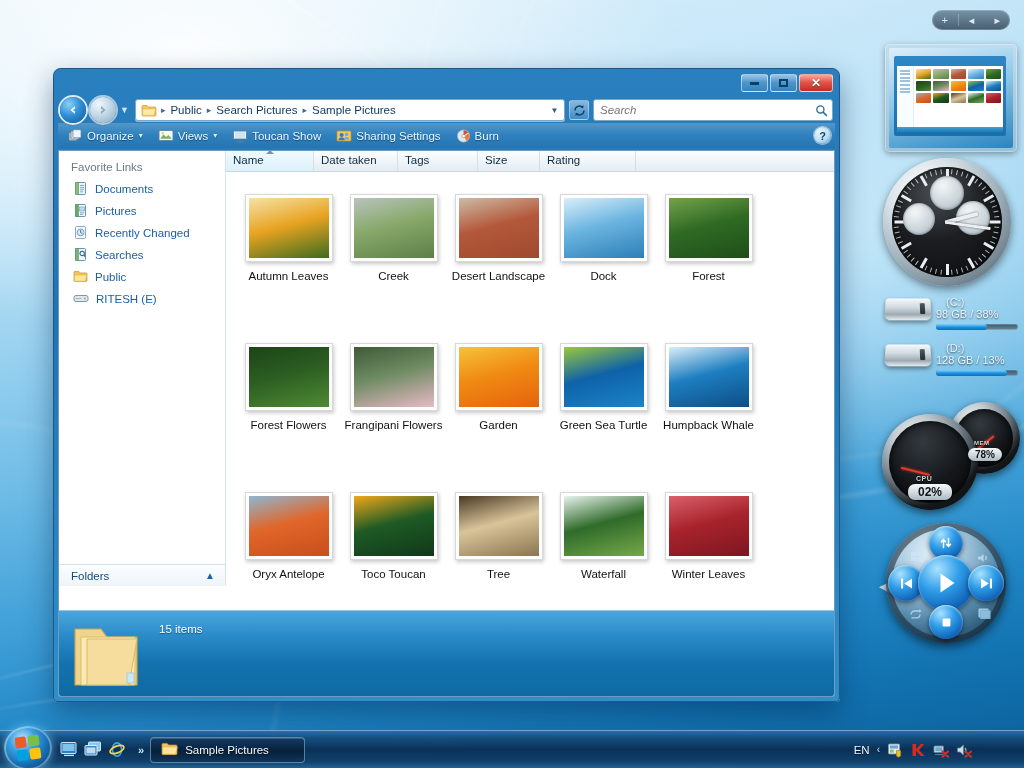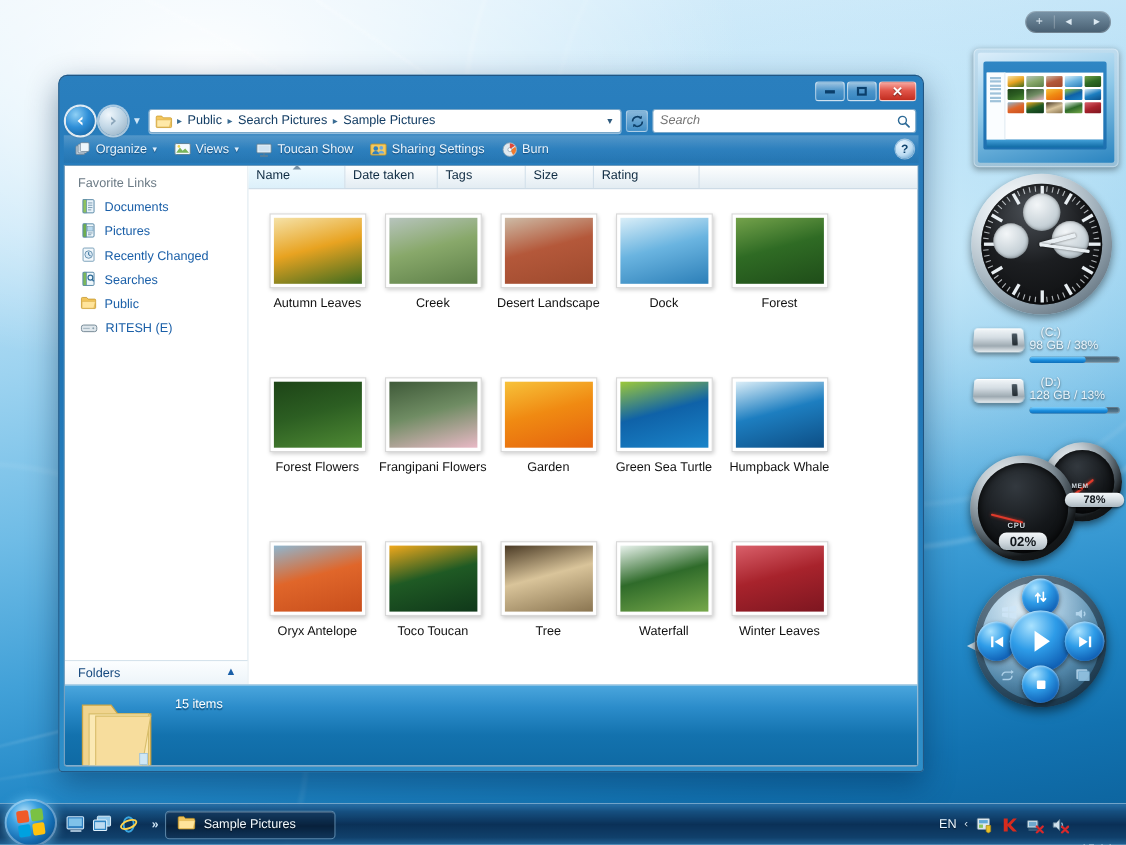--- a/index.html
+++ b/index.html
@@ -181,23 +181,24 @@
     background:#fff; padding:3px; border:1px solid #d8d8d8;
     box-shadow:1px 2px 4px rgba(0,0,0,.22);
   }
   .thumb { width:80px; height:60px; display:block; }
   .tile-label {
     margin-top:8px; font-size:11.5px; color:#111; text-align:center; white-space:nowrap;
   }
 
   
   #statusbar {
-    height:74px; flex:none; position:relative; overflow:hidden;
+    height:86px; flex:none; position:relative; overflow:hidden;
     background: linear-gradient(180deg,#4ba6dd 0%, #2b8cca 28%, #1372ae 62%, #0f6aa4 100%);
     border-top:1px solid #9dc6e0;
+    margin-top:24px;
   }
   .status-folder { position:absolute; left:8px; top:4px; }
   .status-count {
     position:absolute; left:100px; top:12px; color:#fff; font-size:11.5px;
     text-shadow:0 1px 1px rgba(0,40,70,.6);
   }
 
   
   #vsidebar { position:absolute; right:0; top:0; width:144px; height:730px; }
   .gadget { position:absolute; }
@@ -825,21 +826,21 @@
         <div class="drive-bar">
           <i id="dbar1" style="width: 87%;"></i>
         </div>
       </div>
     </div>
 
     <div class="gadget gadget-cpu">
       <div class="meter m-mem"></div>
       <div class="m-needle" style="width:22px; left:90px; top:33px; transform:rotate(-38deg); transform-origin:100% 50%;"></div>
       <div class="m-label" style="left:92px; top:38px; font-size:6px;">MEM</div>
-      <div class="m-readout" style="left:86px; top:46px; width:54px; height:13px; line-height:13px; font-size:10px;">78%</div>
+      <div class="m-readout" style="left:86px; top:46px; width:34px; height:13px; line-height:13px; font-size:10px;">78%</div>
 
       <div class="meter m-cpu"></div>
       <div class="m-needle" style="width:30px; left:18px; top:72px; transform:rotate(14deg); transform-origin:100% 50%;"></div>
       <div class="m-label" style="left:34px; top:73px; font-size:7px;">CPU</div>
       <div class="m-readout" style="left:26px; top:82px; width:44px; height:16px; line-height:16px; font-size:12px;">02%</div>
     </div>
 
     <div class="gadget gadget-media">
       <span class="media-arrow">◀</span>
       <div class="media-ring"></div>

